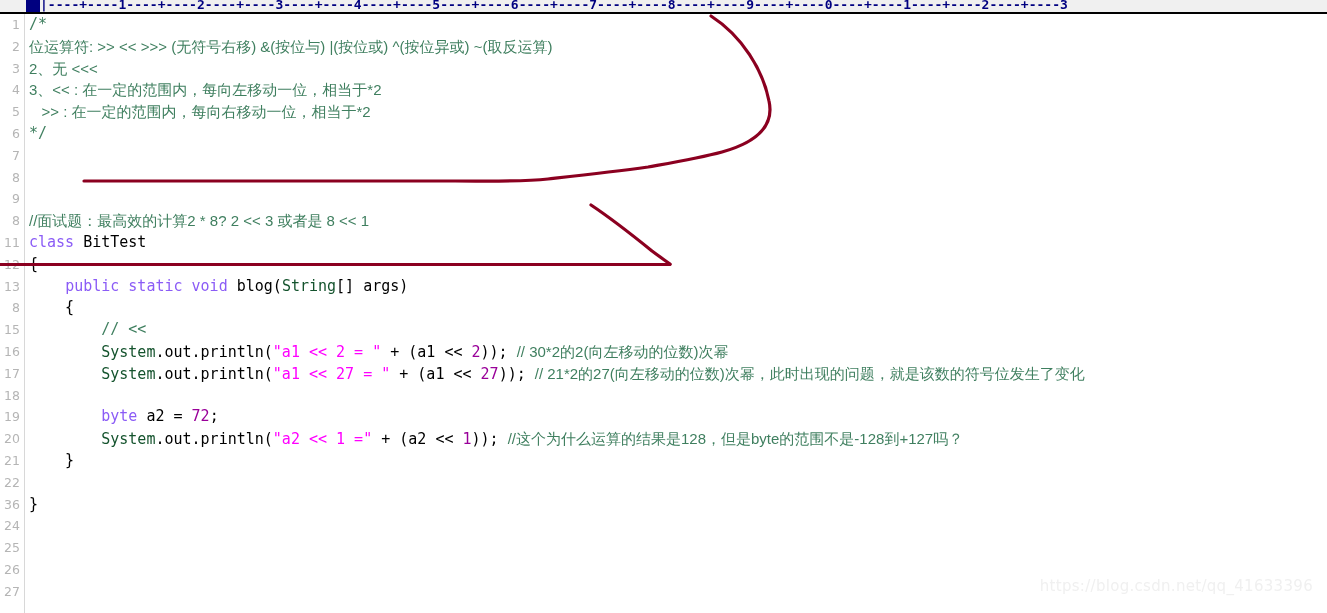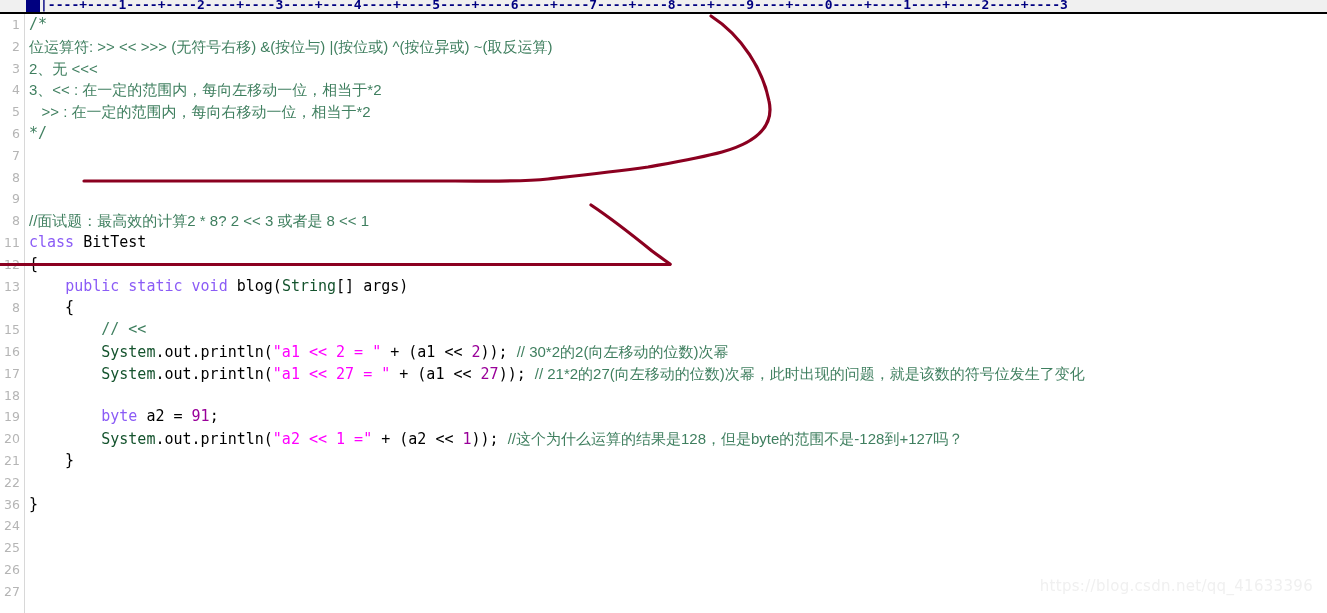--- a/index.html
+++ b/index.html
@@ -166,21 +166,21 @@
       <div class="line">&nbsp;</div>
       <div class="line"><span class="cmt cjk">//面试题：最高效的计算2 * 8? 2 &lt;&lt; 3 或者是 8 &lt;&lt; 1</span></div>
       <div class="line"><span class="kw">class</span><span class="pln"> BitTest</span></div>
       <div class="line"><span class="pln">{</span></div>
       <div class="line"><span class="pln">    </span><span class="kw">public static void</span><span class="pln"> blog(</span><span class="typ">String</span><span class="pln">[] args)</span></div>
       <div class="line"><span class="pln">    {</span></div>
       <div class="line"><span class="pln">        </span><span class="cmt">// &lt;&lt;</span></div>
       <div class="line"><span class="pln">        </span><span class="typ">System</span><span class="pln">.out.println(</span><span class="str">"a1 &lt;&lt; 2 = "</span><span class="pln"> + (a1 &lt;&lt; </span><span class="num">2</span><span class="pln">)); </span><span class="cmt cjk">// 30*2的2(向左移动的位数)次幂</span></div>
       <div class="line"><span class="pln">        </span><span class="typ">System</span><span class="pln">.out.println(</span><span class="str">"a1 &lt;&lt; 27 = "</span><span class="pln"> + (a1 &lt;&lt; </span><span class="num">27</span><span class="pln">)); </span><span class="cmt cjk">// 21*2的27(向左移动的位数)次幂，此时出现的问题，就是该数的符号位发生了变化</span></div>
       <div class="line">&nbsp;</div>
-      <div class="line"><span class="pln">        </span><span class="kw">byte</span><span class="pln"> a2 = </span><span class="num">91</span><span class="pln">;</span></div>
+      <div class="line"><span class="pln">        </span><span class="kw">byte</span><span class="pln"> a2 = </span><span class="num">72</span><span class="pln">;</span></div>
       <div class="line"><span class="pln">        </span><span class="typ">System</span><span class="pln">.out.println(</span><span class="str">"a2 &lt;&lt; 1 ="</span><span class="pln"> + (a2 &lt;&lt; </span><span class="num">1</span><span class="pln">)); </span><span class="cmt cjk">//这个为什么运算的结果是128，但是byte的范围不是-128到+127吗？</span></div>
       <div class="line"><span class="pln">    }</span></div>
       <div class="line">&nbsp;</div>
       <div class="line"><span class="pln">}</span></div>
       <div class="line">&nbsp;</div>
       <div class="line">&nbsp;</div>
     </div>
 
   <svg id="annotations" viewBox="0 0 1327 613" width="1327" height="613" xmlns="http://www.w3.org/2000/svg">
 

